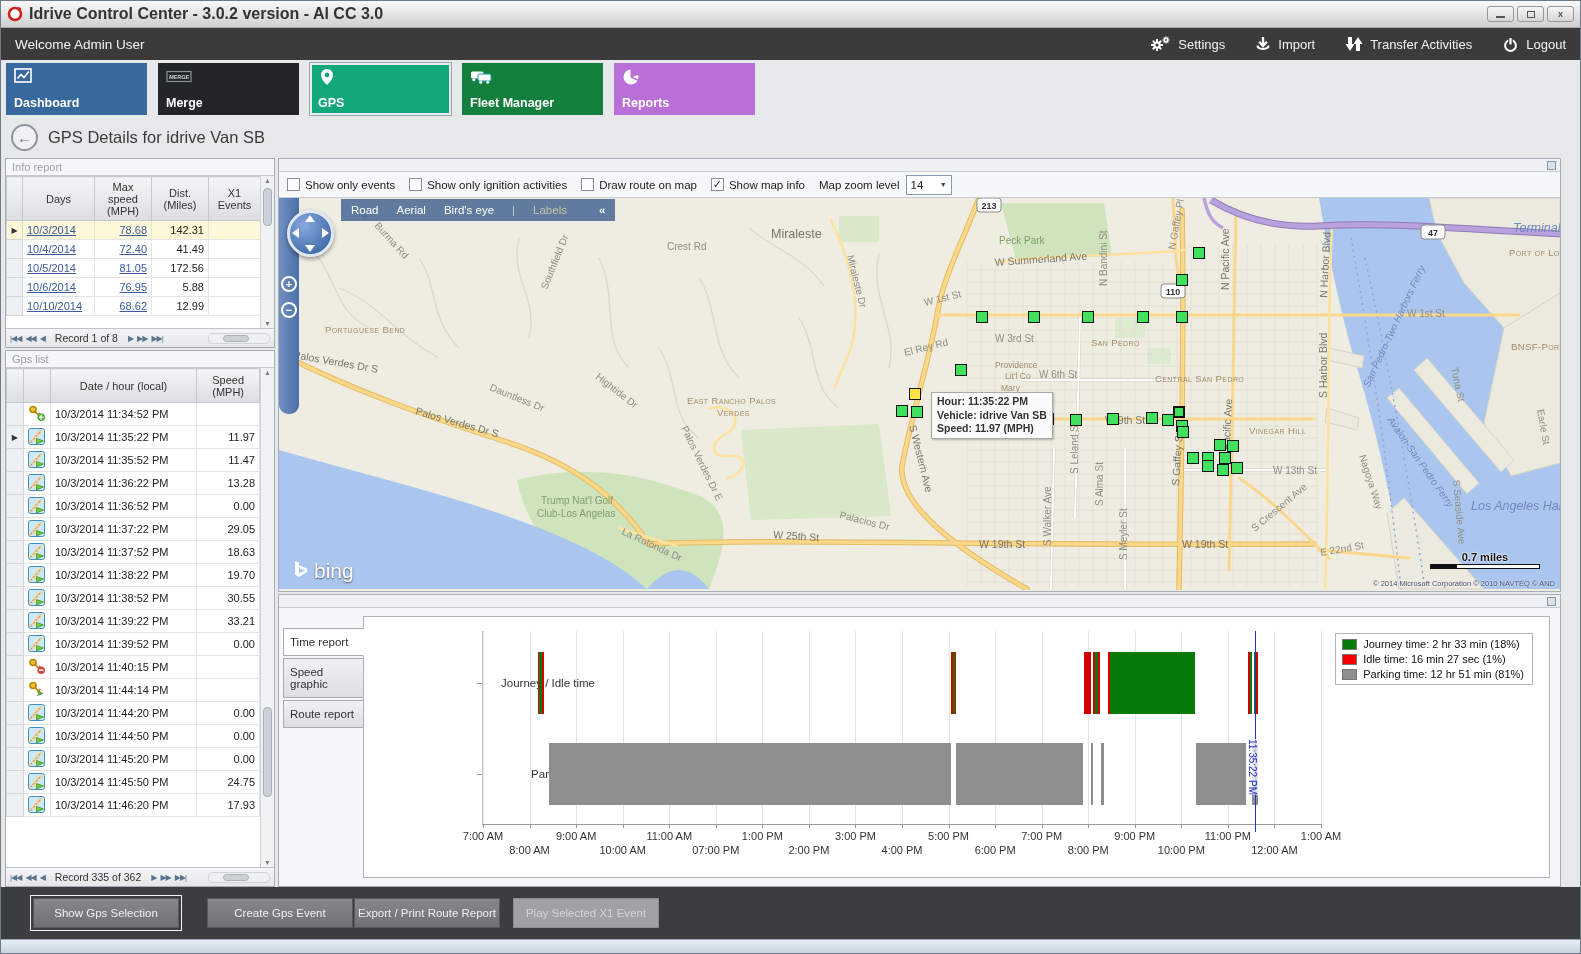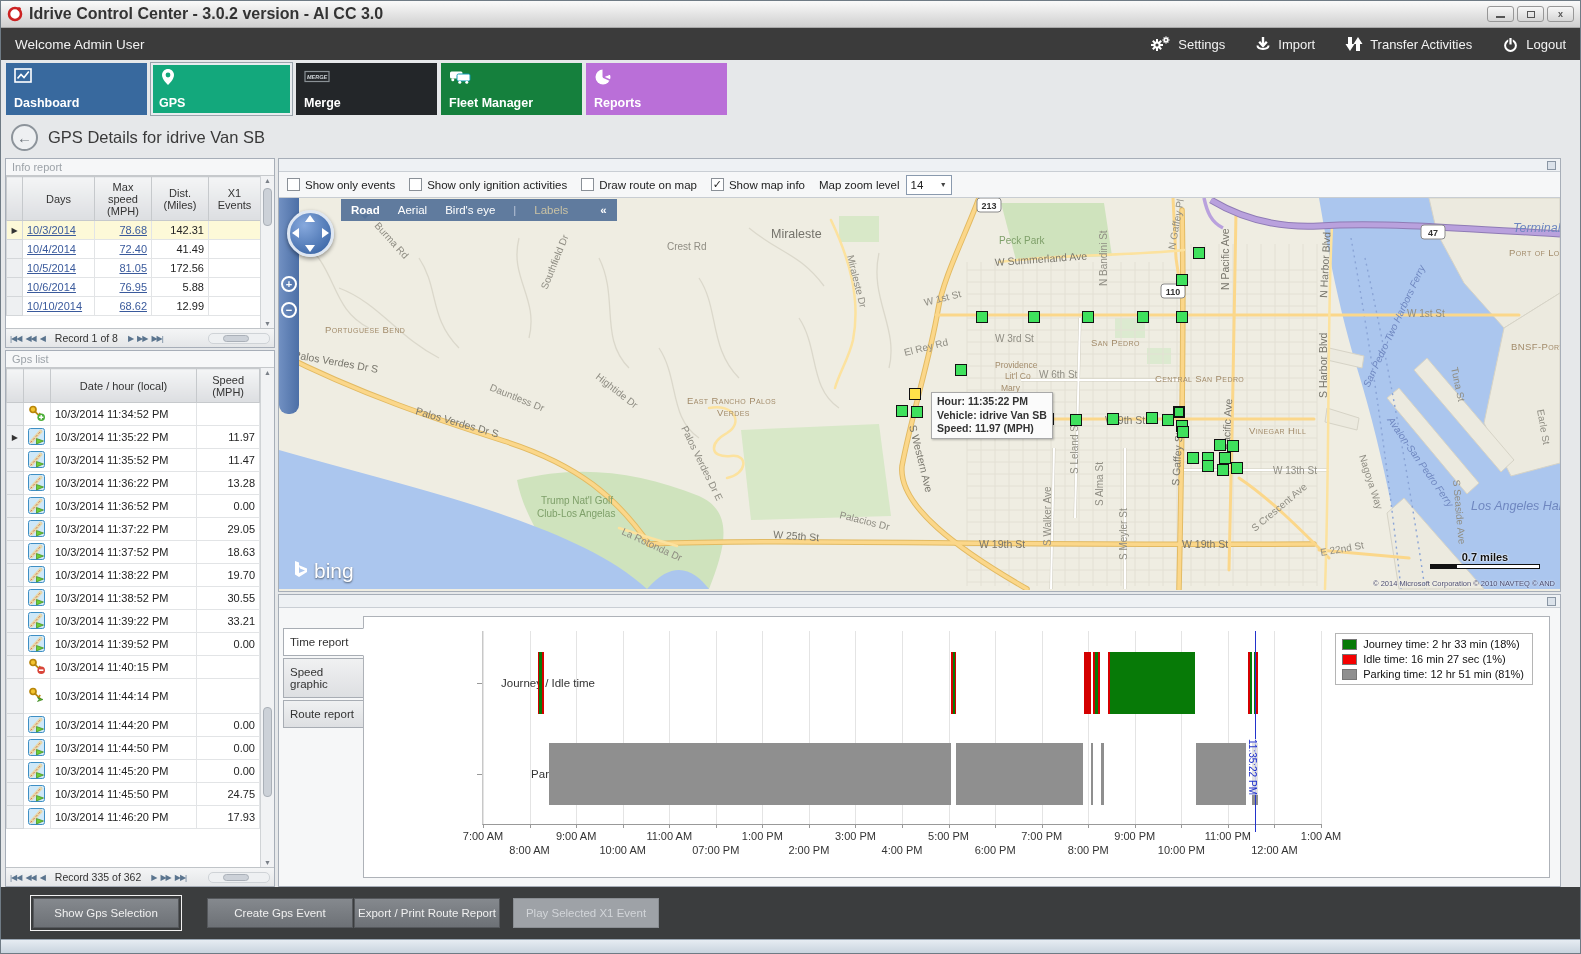--- a/index.html
+++ b/index.html
@@ -17,21 +17,21 @@
   .winbtn .maxi{display:inline-block;width:8px;height:7px;border:1.5px solid #555;}
 
   
   .topbar{height:32px;background:#3b3b3b;color:#f2f2f2;display:flex;align-items:center;padding:0 14px;}
   .topbar .welcome{font-size:13.5px;flex:1;}
   .top-actions{display:flex;align-items:center;gap:30px;}
   .top-action{display:flex;align-items:center;gap:7px;font-size:13px;color:#f2f2f2;cursor:default;}
   .top-action svg{display:block;}
 
   
-  .navrow{height:57px;background:#e6e8ea;display:flex;align-items:center;padding:0 5px;gap:4px;}
+  .navrow{height:57px;background:#e6e8ea;display:flex;align-items:center;padding:0 5px;gap:11px;}
   .tile{width:141px;height:52px;position:relative;color:#fff;cursor:default;}
   .tile .ticon{position:absolute;left:8px;top:5px;}
   .tile .tlabel{position:absolute;left:8px;bottom:5px;font-weight:bold;font-size:12.5px;}
   .tile.sel{outline:1px solid #9aa4ac;box-shadow:0 0 0 2px #e8ecef inset;}
 
   
   .pagehead{height:41px;display:flex;align-items:center;padding:0 10px;background:#e6e8ea;}
   .backbtn{width:27px;height:27px;border-radius:50%;border:2px solid #8d949b;color:#6e757c;display:flex;align-items:center;justify-content:center;font-size:15px;font-weight:bold;margin-right:10px;background:#eef0f2;}
   .pagetitle{font-size:16.5px;color:#3a3a3a;}
 
@@ -84,21 +84,21 @@
   .ml-park{fill:#7fa06a;font-size:10px;}
   .ml-water{fill:#6f87c0;font-size:10px;font-style:italic;}
   .ml-water-big{fill:#6f87c0;font-size:12.5px;font-style:italic;}
   .ml-small{fill:#a38c6b;font-size:8.5px;}
   .marker{position:absolute;width:12px;height:12px;background:#3fe15d;border:1px solid #111;}
   .marker.bordered{border-width:2px;}
   .marker.yellow{background:#ffe24a;z-index:3;}
   .map-tooltip{position:absolute;background:#fbfbfb;border:1px solid #a9a9a9;box-shadow:1px 1px 2px rgba(0,0,0,.25);padding:2px 5px;font-size:10.5px;font-weight:bold;color:#333;line-height:1.3;z-index:5;white-space:nowrap;}
   .viewbar{position:absolute;left:62px;top:1px;height:22px;background:rgba(84,113,152,.92);display:flex;align-items:center;color:#fff;padding:0 10px;gap:18px;font-size:11.5px;z-index:4;}
   .viewbar .vtab{position:relative;}
-  .viewbar .vtab.active{font-weight:bold;}
+  .viewbar .vtab.active{font-weight:normal;}
   .viewbar .vtab.active::after{content:"";position:absolute;left:50%;bottom:-7px;margin-left:-4px;border:4px solid transparent;border-top-color:rgba(84,113,152,.92);}
   .viewbar .vtab.disabled{color:#c9c2a4;}
   .viewbar .vsep{color:#b9c6d8;}
   .viewbar .vcollapse{margin-left:14px;font-weight:bold;}
   .bluestrip{position:absolute;left:0;top:0;width:20px;height:216px;background:linear-gradient(90deg,#7190c2,#4c6fa6);border-radius:0 0 9px 9px;z-index:2;}
   .compass{position:absolute;left:8px;top:12px;width:47px;height:47px;border-radius:50%;background:radial-gradient(circle at 35% 30%,#87a9dd,#2e5b9d);border:3px solid #dfe7f2;box-shadow:0 2px 4px rgba(0,0,0,.4);z-index:3;}
   .compass .ar{position:absolute;width:0;height:0;border:5px solid transparent;}
   .compass .n{left:15px;top:2px;border-bottom:7px solid #fff;border-top:none;}
   .compass .s{left:15px;bottom:2px;border-top:7px solid #fff;border-bottom:none;}
   .compass .w{left:2px;top:15px;border-right:7px solid #fff;border-left:none;}
@@ -226,33 +226,33 @@
   </div>
 
   <div class="navrow" id="nav-tiles">
       <div class="tile" style="background: rgb(56, 105, 158);">
         <span class="ticon"><svg width="19" height="16" viewBox="0 0 19 16">
             <rect x="1" y="1" width="16" height="13" fill="none" stroke="#fff" stroke-width="1.6"></rect>
             <polyline points="3.5,10.5 7,6.5 10,9.5 14.8,3.5" fill="none" stroke="#fff" stroke-width="1.6"></polyline>
           </svg></span>
         <span class="tlabel">Dashboard</span>
       </div>
+      <div class="tile" style="background: rgb(35, 38, 41);">
+        <span class="ticon"><svg width="26" height="16" viewBox="0 0 26 16">
+            <rect x="1" y="3.5" width="24" height="10" fill="none" stroke="#8a9196" stroke-width="1.2"></rect>
+            <text x="13" y="11.2" font-size="5.5" fill="#cfd4d8" text-anchor="middle" font-style="italic" font-weight="bold">MERGE</text>
+          </svg></span>
+        <span class="tlabel">Merge</span>
+      </div>
       <div class="tile sel" style="background: rgb(19, 168, 124);">
         <span class="ticon"><svg width="18" height="18" viewBox="0 0 18 18">
             <path d="M9,1 C5.7,1 3,3.7 3,7 C3,11.5 9,17 9,17 C9,17 15,11.5 15,7 C15,3.7 12.3,1 9,1 Z" fill="#fff"></path>
             <circle cx="9" cy="7" r="2.4" fill="#13a87c"></circle>
           </svg></span>
         <span class="tlabel">GPS</span>
-      </div>
-      <div class="tile" style="background: rgb(35, 38, 41);">
-        <span class="ticon"><svg width="26" height="16" viewBox="0 0 26 16">
-            <rect x="1" y="3.5" width="24" height="10" fill="none" stroke="#8a9196" stroke-width="1.2"></rect>
-            <text x="13" y="11.2" font-size="5.5" fill="#cfd4d8" text-anchor="middle" font-style="italic" font-weight="bold">MERGE</text>
-          </svg></span>
-        <span class="tlabel">Merge</span>
       </div>
       <div class="tile" style="background: #15803d;">
         <span class="ticon"><svg width="22" height="17" viewBox="0 0 22 17">
             <g fill="#fff">
               <rect x="1" y="3.5" width="12.5" height="7" rx="1.5"></rect>
               <circle cx="3.8" cy="11.8" r="1.5"></circle>
               <circle cx="10.5" cy="11.8" r="1.5"></circle>
               <rect x="8" y="6" width="13" height="7" rx="1.5" stroke="#109cb4" stroke-width="1"></rect>
               <circle cx="10.8" cy="14.3" r="1.5"></circle>
               <circle cx="17.8" cy="14.3" r="1.5"></circle>
@@ -507,21 +507,21 @@
                   <tr>
                     <td class="ind"></td>
                     <td class="gps-icon-cell" style="height: 23px;"><svg width="18" height="18" viewBox="0 0 18 18">
                         <g stroke="#b8860b" stroke-width="1.7" fill="none">
                           <circle cx="5" cy="5.5" r="3" fill="#f4c430"></circle>
                           <path d="M7.3,7.8 L13.5,14"></path>
                           <path d="M10.5,11 L12.3,9.2"></path>
                         </g>
                         <polygon points="9.5,11.5 15,13.5 9.5,15.5 11,13.5" fill="#5cb832" stroke="#2f7a14" stroke-width="0.6"></polygon>
                       </svg></td>
-                    <td style="height: 35px;">10/3/2014 11:44:14 PM</td>
+                    <td style="height: 23px;">10/3/2014 11:44:14 PM</td>
                     <td class="num"></td>
                   </tr>
                   <tr>
                     <td class="ind"></td>
                     <td class="gps-icon-cell" style="height: 23px;"><svg width="17" height="17" viewBox="0 0 17 17">
                         <rect x="0.5" y="0.5" width="16" height="16" rx="2" fill="#cfe8f8" stroke="#3f8fc4"></rect>
                         <path d="M2.5,14.5 L13.5,2.5" stroke="#e8d8a8" stroke-width="3.4"></path>
                         <path d="M2.5,14.5 L13.5,2.5" stroke="#cc5544" stroke-width="0.8" stroke-dasharray="2,2"></path>
                         <polygon points="8.5,10.5 15.5,13 8.5,16" fill="#6fce35" stroke="#3f8a18" stroke-width="0.7"></polygon>
                       </svg></td>

